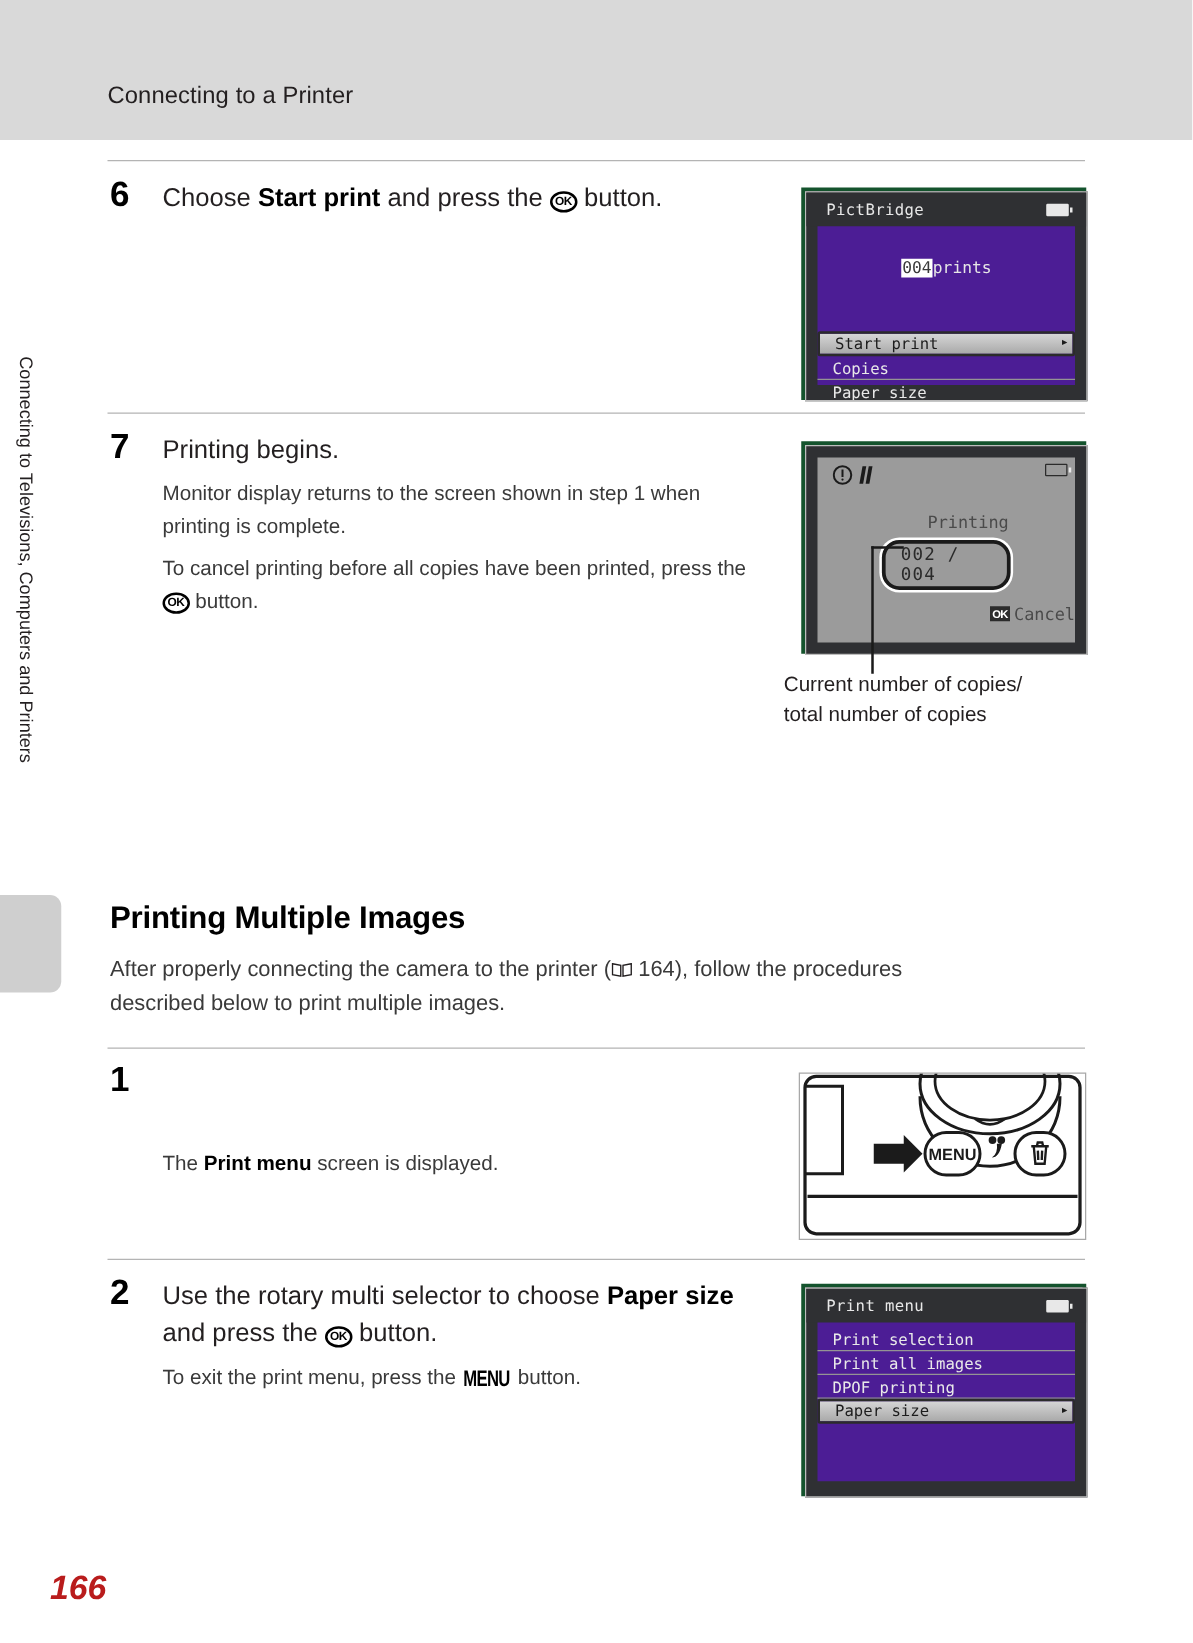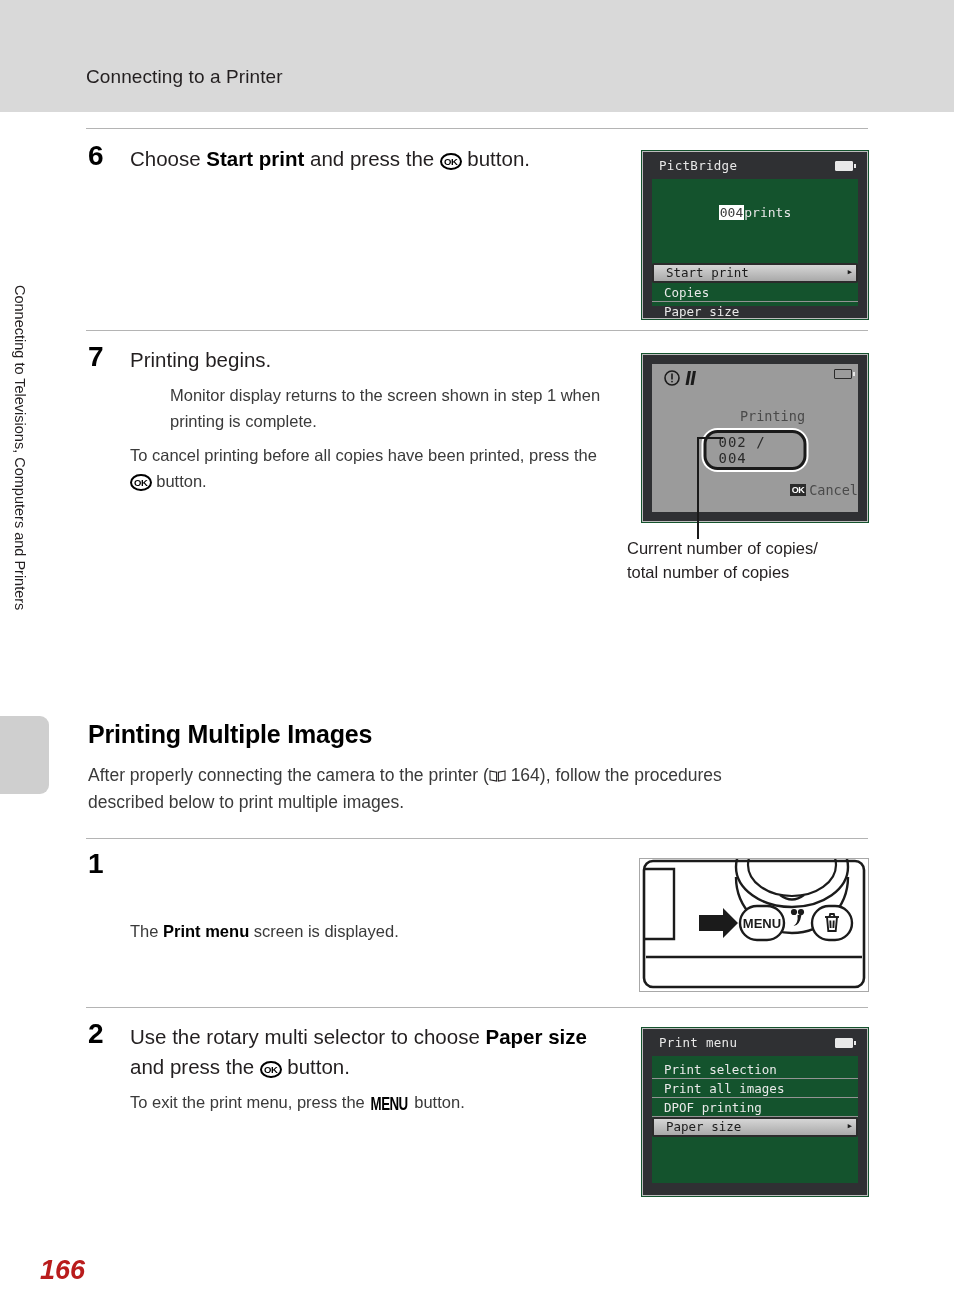--- a/index.html
+++ b/index.html
@@ -139,21 +139,21 @@
   .lcd {
     position: absolute;
     background: #2f3033;
     border: 1px solid #bdbdbd;
     box-sizing: border-box;
     font-family: "DejaVu Sans Mono", monospace;
     overflow: hidden;
   }
   .lcd-outline {
     position: absolute;
-    border: 1px solid #14532d;
+    border: 3px solid #14532d;
     box-sizing: border-box;
   }
   .lcd-topbar {
     position: absolute;
     left: 0; top: 0;
     width: 100%;
     height: 27px;
     background: #2f3033;
   }
   .lcd-title {
@@ -177,21 +177,21 @@
     position: absolute;
     right: -4px; top: 2px;
     width: 2px; height: 4px;
     background: #e8e8e8;
   }
   .batt.empty { background: transparent; }
   .lcd-canvas {
     position: absolute;
     left: 9px; top: 27px;
     right: 9px; bottom: 12px;
-    background: #14532d;
+    background: #4c1d95;
   }
   .prints-row {
     position: absolute;
     left: 0; right: 0; top: 26px;
     text-align: center;
     font-size: 13px;
     color: #e6e6e6;
   }
   .prints-count {
     background: #ffffff;
@@ -339,21 +339,21 @@
           <div class="mitem" style="border-bottom:none;"><span>Paper size</span></div>
         </div>
       </div>
     </div>
   </div>
 
   <div class="rule" style="top:330px;"></div>
 
   <div class="step-num" style="left:88px; top:341px;">7</div>
   <div class="step-head" style="left:130px; top:345px;">Printing begins.</div>
-  <div class="step-body" style="left:130px; top:382px; width:470px;margin-left:40px;">Monitor display returns to the screen shown in step 1 when printing is complete.</div>
+  <div class="step-body" style="left:130px; top:382px; width:470px;">Monitor display returns to the screen shown in step 1 when printing is complete.</div>
   <div class="step-body" style="left:130px; top:442px; width:480px;">
     <span>To cancel printing before all copies have been printed, press the </span><span class="ok-glyph">OK</span><span> button.</span>
   </div>
 
   <div class="lcd-outline" style="left:641px; top:353px; width:228px; height:170px;">
     <div class="lcd" style="left:0; top:0; width:226px; height:168px; background:#2f3033;">
       <div class="lcd-canvas" style="left:9px; top:9px; right:9px; bottom:9px; background:#9b9b9b;">
         <div class="warn-icons">
           <svg width="40" height="18" viewBox="0 0 40 18">
             <circle cx="8" cy="9" r="7" fill="none" stroke="#1b1b1b" stroke-width="1.6"></circle>

